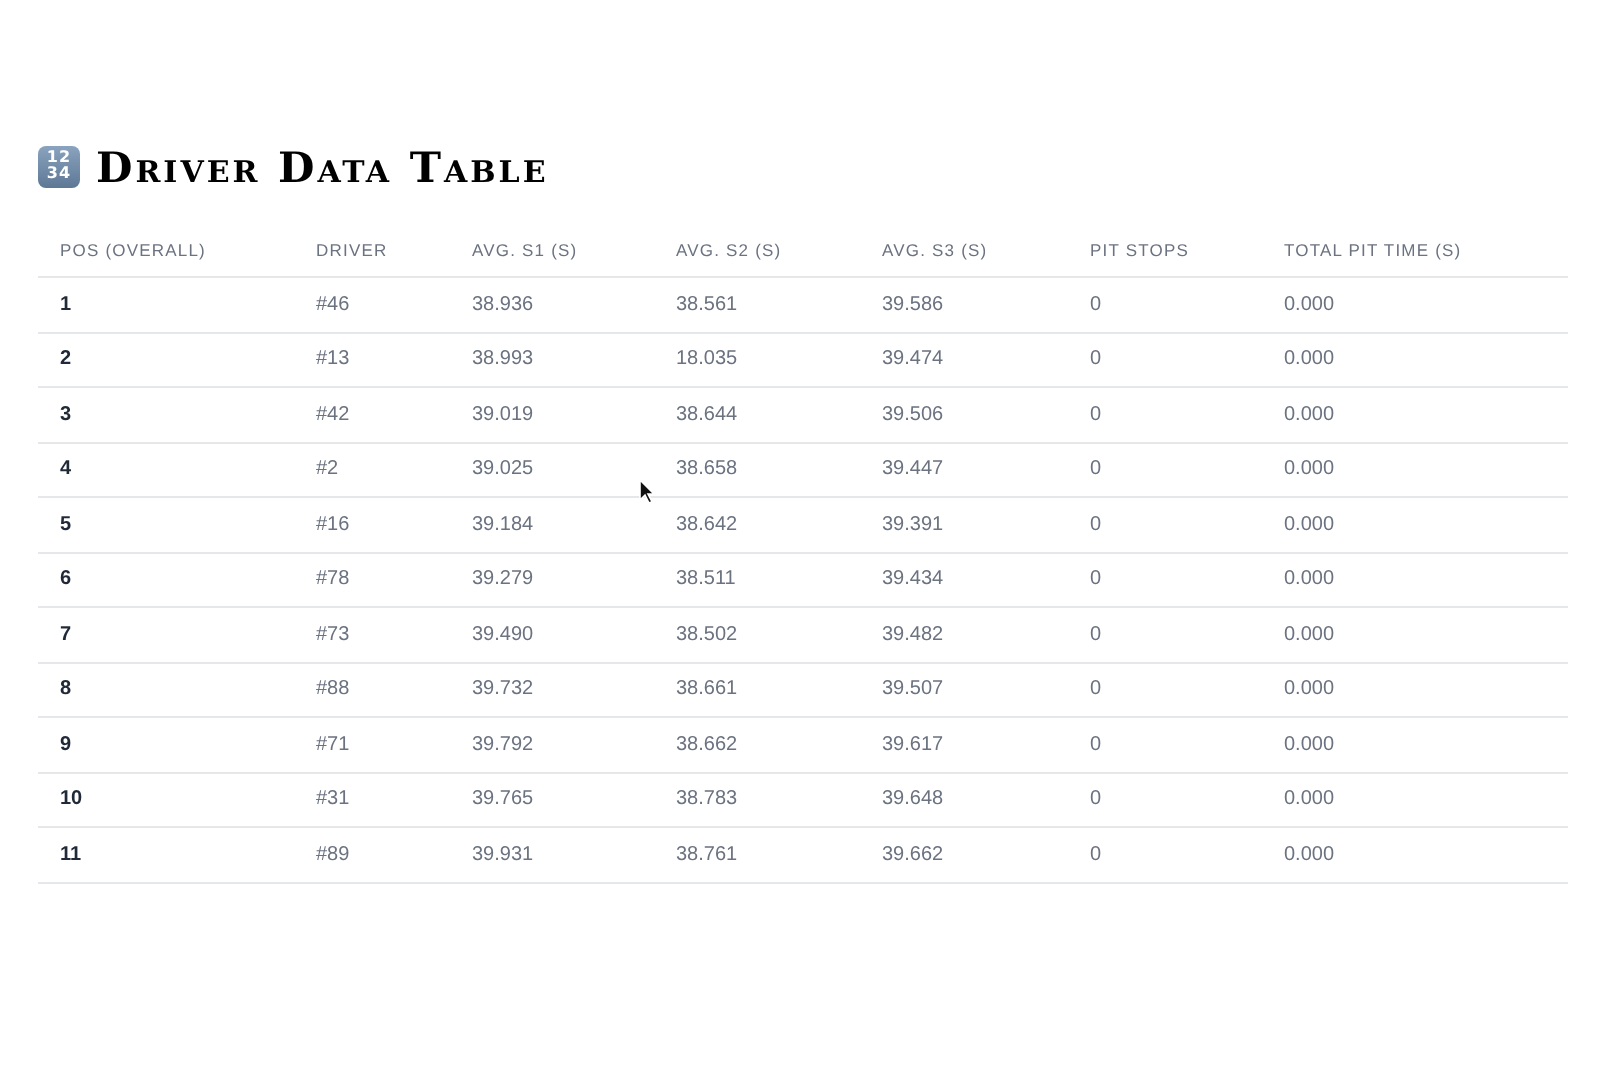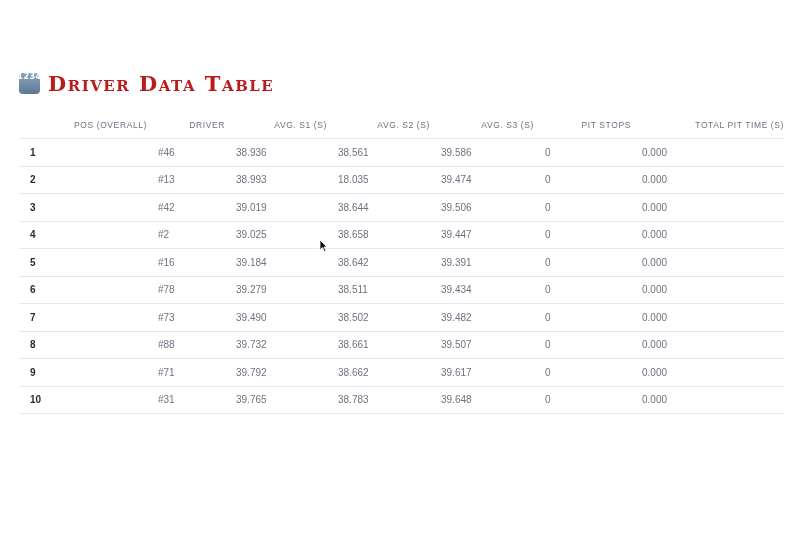--- a/index.html
+++ b/index.html
@@ -1,23 +1,23 @@
 <!DOCTYPE html>
 <html><head>
 <meta charset="utf-8">
 <style>
   html, body { margin: 0; padding: 0; background: #ffffff; }
   body { width: 806px; height: 537px; overflow: hidden; position: relative; font-family: "Liberation Sans", sans-serif; }
   .section { position: absolute; left: 19px; top: 70px; width: 765px; }
   .title-row { display: flex; align-items: center; height: 26px; }
-  .title-icon { width: 21px; height: 21px; border-radius: 4px; background: linear-gradient(#8aa3bf, #5d7895); color: #fff; font-size: 8px; line-height: 8.5px; text-align: center; display: flex; flex-direction: row; justify-content: center; font-family: "DejaVu Sans", sans-serif; font-weight: bold; letter-spacing: 0.5px; }
-  .title-text { margin-left: 8px; font-family: "DejaVu Serif", serif; font-weight: bold; font-variant: small-caps; font-size: 21px; letter-spacing: 1.5px; color: #b91c1c; }
+  .title-icon { width: 21px; height: 21px; border-radius: 4px; background: linear-gradient(#8aa3bf, #5d7895); color: #fff; font-size: 8px; line-height: 8.5px; text-align: center; display: flex; flex-direction: column; justify-content: center; font-family: "DejaVu Sans", sans-serif; font-weight: bold; letter-spacing: 0.5px; }
+  .title-text { margin-left: 8px; font-family: "DejaVu Serif", serif; font-weight: bold; font-variant: small-caps; font-size: 21px; letter-spacing: 1.5px; color: #000000; }
   .desc { margin-top: 16px; font-size: 11.3px; color: #4b5563; }
   table { margin-top: 16px; width: 765px; border-collapse: collapse; }
-  th { text-align: right; font-size: 8.5px; font-weight: normal; letter-spacing: 0.6px; color: #6b7280; padding: 0 0 0 11px; height: 26px; border-bottom: 1px solid #e5e7eb; }
+  th { text-align: left; font-size: 8.5px; font-weight: normal; letter-spacing: 0.6px; color: #6b7280; padding: 0 0 0 11px; height: 26px; border-bottom: 1px solid #e5e7eb; }
   td { font-size: 10px; color: #6b7280; padding: 0 0 0 11px; height: 26.5px; border-bottom: 1px solid #e5e7eb; }
   td.pos { color: #1f2937; font-weight: bold; }
   col.c1 { width: 128px; } col.c2 { width: 78px; } col.c3 { width: 102px; } col.c4 { width: 103px; } col.c5 { width: 104px; } col.c6 { width: 97px; }
 </style>
 </head>
 <body>
 
 <div class="section">
   <div class="title-row">
     <div class="title-icon">
@@ -132,19 +132,28 @@
         </tr>
         <tr>
           <td class="pos">10</td>
           <td>#31</td>
           <td>39.765</td>
           <td>38.783</td>
           <td>39.648</td>
           <td>0</td>
           <td>0.000</td>
         </tr>
+        <tr>
+          <td class="pos">11</td>
+          <td>#89</td>
+          <td>39.931</td>
+          <td>38.761</td>
+          <td>39.662</td>
+          <td>0</td>
+          <td>0.000</td>
+        </tr>
       </tbody>
   </table>
 </div>
 
 <svg style="position:absolute;left:319px;top:239px" width="9" height="13" viewBox="0 0 9 13">
   <path d="M1 1 L1 11 L3.5 8.5 L5.5 12.5 L7 11.8 L5 8 L8 8 Z" fill="#111" stroke="#fff" stroke-width="0.8"></path>
 </svg>
 
 </body></html>

